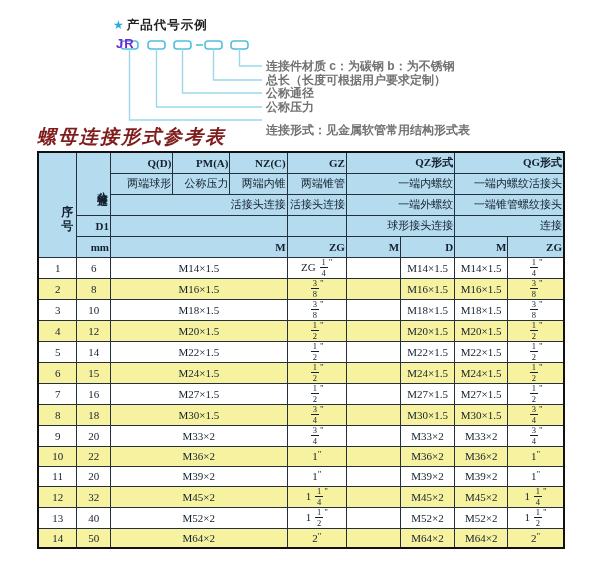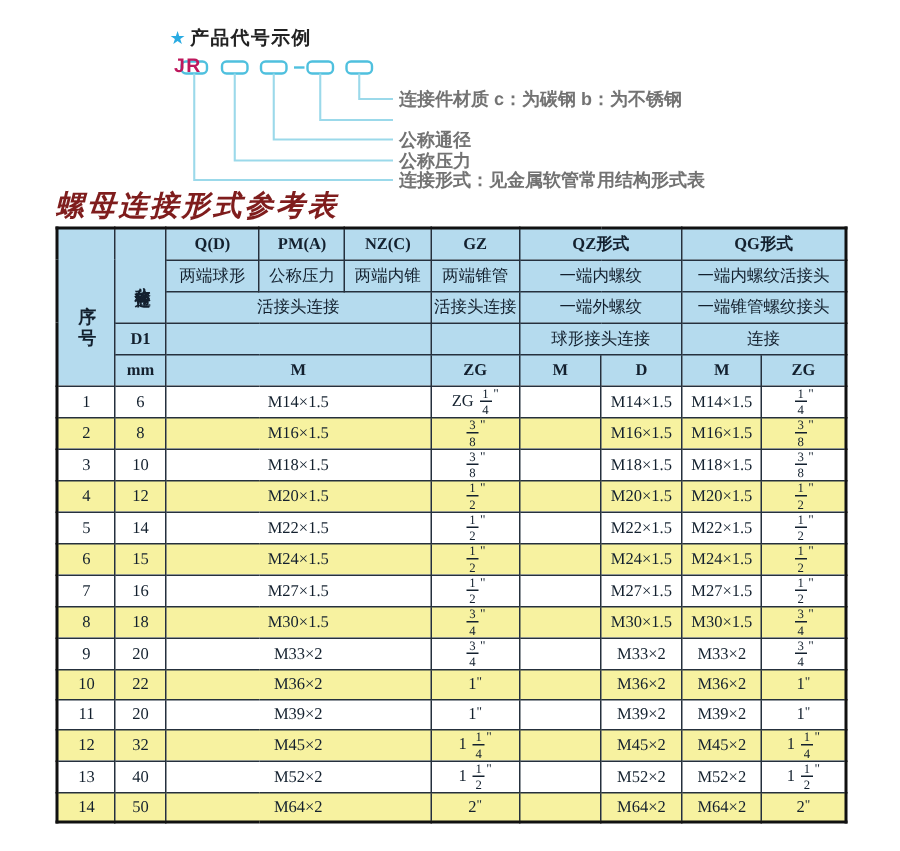--- a/index.html
+++ b/index.html
@@ -12,21 +12,21 @@
   
   .diagram { position:absolute; left:0; top:0; width:556px; height:128px; }
   .diagram svg { position:absolute; left:0; top:0; }
   .diagram-heading {
     position:absolute; left:113px; top:17px;
     font-size:12.5px; font-weight:bold; color:#222; letter-spacing:1px;
   }
   .diagram-heading .star { color:var(--accent-cyan,#29abe2); margin-right:2px; font-size:12px; }
   .code-prefix {
     position:absolute; left:116px; top:36px;
-    font-size:13px; font-weight:bold; color:#be185d; letter-spacing:1px;
+    font-size:13px; font-weight:bold; color:#6d28d9; letter-spacing:1px;
   }
   .diagram-label {
     position:absolute; left:266px; width:330px;
     font-size:12px; font-weight:bold; color:#737373; line-height:13px;
     white-space:nowrap;
   }
 
   
   .table-title {
     position:absolute; left:37px; top:124px;
@@ -40,21 +40,21 @@
     position:absolute; left:37px; top:151px; width:528px;
     border-collapse:collapse; table-layout:fixed;
     font-family:"Liberation Serif","DejaVu Serif",serif;
     border:2px solid #111;
   }
   .ref-table td {
     border:1px solid var(--grid,#25303d);
     text-align:center; vertical-align:middle;
     font-size:11px; color:#13202e; padding:0 1px;
   }
-  .ref-table thead td { background:var(--header-bg,#b5dbee); height:21px; font-weight:bold; }
+  .ref-table thead td { background:var(--header-bg,#b5dbee); height:21px; font-weight:bold;text-align:right; }
   .ref-table thead td.cn { font-weight:normal;margin-left:42px; }
   .ref-table tbody td { height:20px; background:#ffffff; }
   .ref-table tbody tr.alt td { background:var(--row-alt-bg,#f7f2a0); }
 
   .v-upright { writing-mode:vertical-rl; text-orientation:upright; display:inline-block; }
   .v-seq { letter-spacing:16px; font-size:12px; padding-top:14px; }
   .v-dn  { letter-spacing:1px; font-size:10.5px; }
 
   .frac { display:inline-flex; flex-direction:column; vertical-align:middle; line-height:1; font-size:8.5px; margin:0 1px; }
   .frac .num { border-bottom:1px solid #13202e; padding:0 2px 1px; }
@@ -84,23 +84,24 @@
       <polyline points="129.5,49 129.5,120 262,120"></polyline>
     </g>
   </svg>
 
   <div class="diagram-heading">
     <span class="star">★</span><span>产品代号示例</span>
   </div>
   <div class="code-prefix">JR</div>
 
   <div class="diagram-label" style="top:60px">连接件材质  c：为碳钢  b：为不锈钢</div>
+  <div class="diagram-label" style="top:74px">总长（长度可根据用户要求定制）</div>
   <div class="diagram-label" style="top:87px">公称通径</div>
   <div class="diagram-label" style="top:101px">公称压力</div>
-  <div class="diagram-label" style="top:114px">连接形式：见金属软管常用结构形式表</div>
+  <div class="diagram-label" style="top:124px">连接形式：见金属软管常用结构形式表</div>
 </div>
 
 <div class="table-title">螺母连接形式参考表</div>
 
 <table class="ref-table">
   <colgroup>
     <col style="width:38px">
       <col style="width:33px">
     <col style="width:61px">
       <col style="width:56px">

